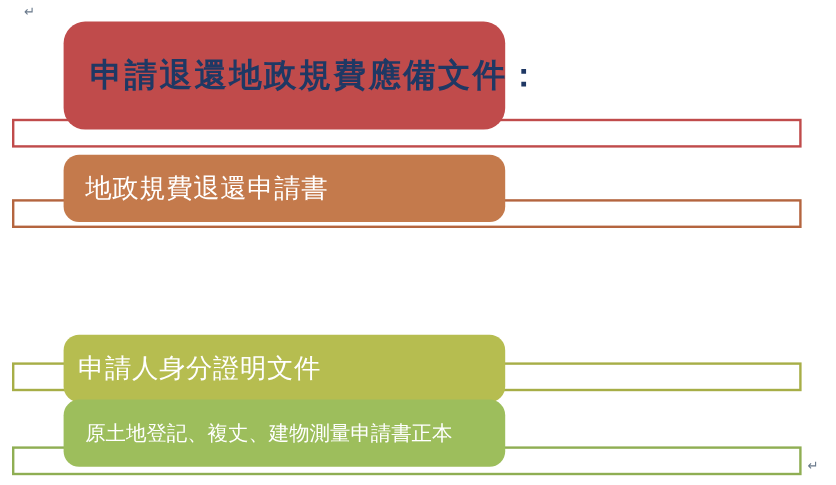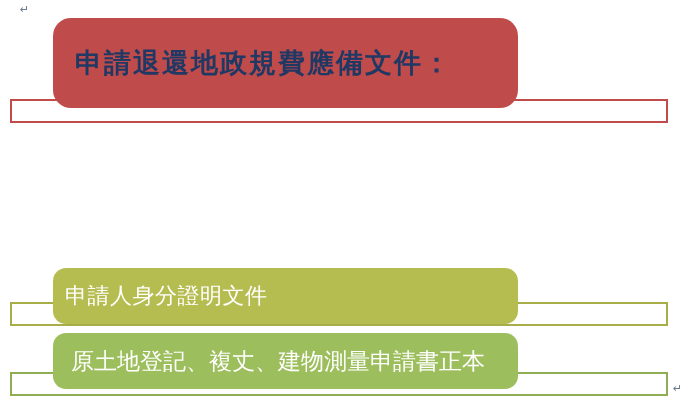--- a/index.html
+++ b/index.html
@@ -46,21 +46,21 @@
     box-sizing: border-box;
     background: #ffffff;
     border-style: solid;
     border-width: 2px;
   }
 
   
   .fill-box {
     position: absolute;
     left: 53px;
-    width: 465px;
+    width: 368px;
     box-sizing: border-box;
     border-radius: 13px;
     display: flex;
     align-items: center;
     padding-left: 18px;
   }
 
   .box-label {
     font-family: "DejaVu Serif", "Liberation Serif", serif;
     white-space: nowrap;
@@ -99,56 +99,62 @@
   #row-2 .fill-box {
     top: 3px;
     height: 56px;
     background: #BE9B4E;
   }
 
   
   #row-3 { top: 262px; height: 68px; }
   #row-3 .outline-bar { top: 40px; border-color: #A7AE47; }
   #row-3 .fill-box {
-    top: 6px;
+    top: 17px;
     height: 56px;
     background: #B6BD50;
     padding-left: 12px;
   }
 
   
   #row-4 { top: 330px; height: 70px; }
   #row-4 .outline-bar { top: 42px; border-color: #8FAE53; }
   #row-4 .fill-box {
     top: 3px;
     height: 56px;
     background: #9DBE5C;
   }
 
   .row-item .box-label {
     color: #FFFFFF;
     font-size: 22px;
     font-weight: 400;
   }
-  #row-4 .box-label { font-size: 23px; letter-spacing: 0px; }
+  #row-4 .box-label { font-size: 17px; letter-spacing: 0px; }
 </style>
 </head>
 <body>
 
 <div id="slide" style="background: rgb(255, 255, 255);">
 
   <span class="pilcrow" id="mark-top-left">↵</span>
 
   <div class="row row-title" id="row-0">
     <div class="outline-bar" style="border-color: rgb(192, 75, 75);"></div>
     <div class="fill-box" style="background: rgb(192, 75, 75);">
       <span class="box-label" style="color: rgb(31, 56, 100);">申請退還地政規費應備文件：</span>
     </div>
   </div>
 
+  <div class="row row-item" id="row-1">
+    <div class="outline-bar" style="border-color: rgb(180, 101, 63);"></div>
+    <div class="fill-box" style="background: rgb(196, 122, 76);">
+      <span class="box-label" style="color: rgb(255, 255, 255);">地政規費退還申請書</span>
+    </div>
+  </div>
 
 
   <div class="row row-item" id="row-3">
     <div class="outline-bar" style="border-color: rgb(167, 174, 71);"></div>
     <div class="fill-box" style="background: rgb(182, 189, 80);">
       <span class="box-label" style="color: rgb(255, 255, 255);">申請人身分證明文件</span>
     </div>
   </div>
 
   <div class="row row-item" id="row-4">

